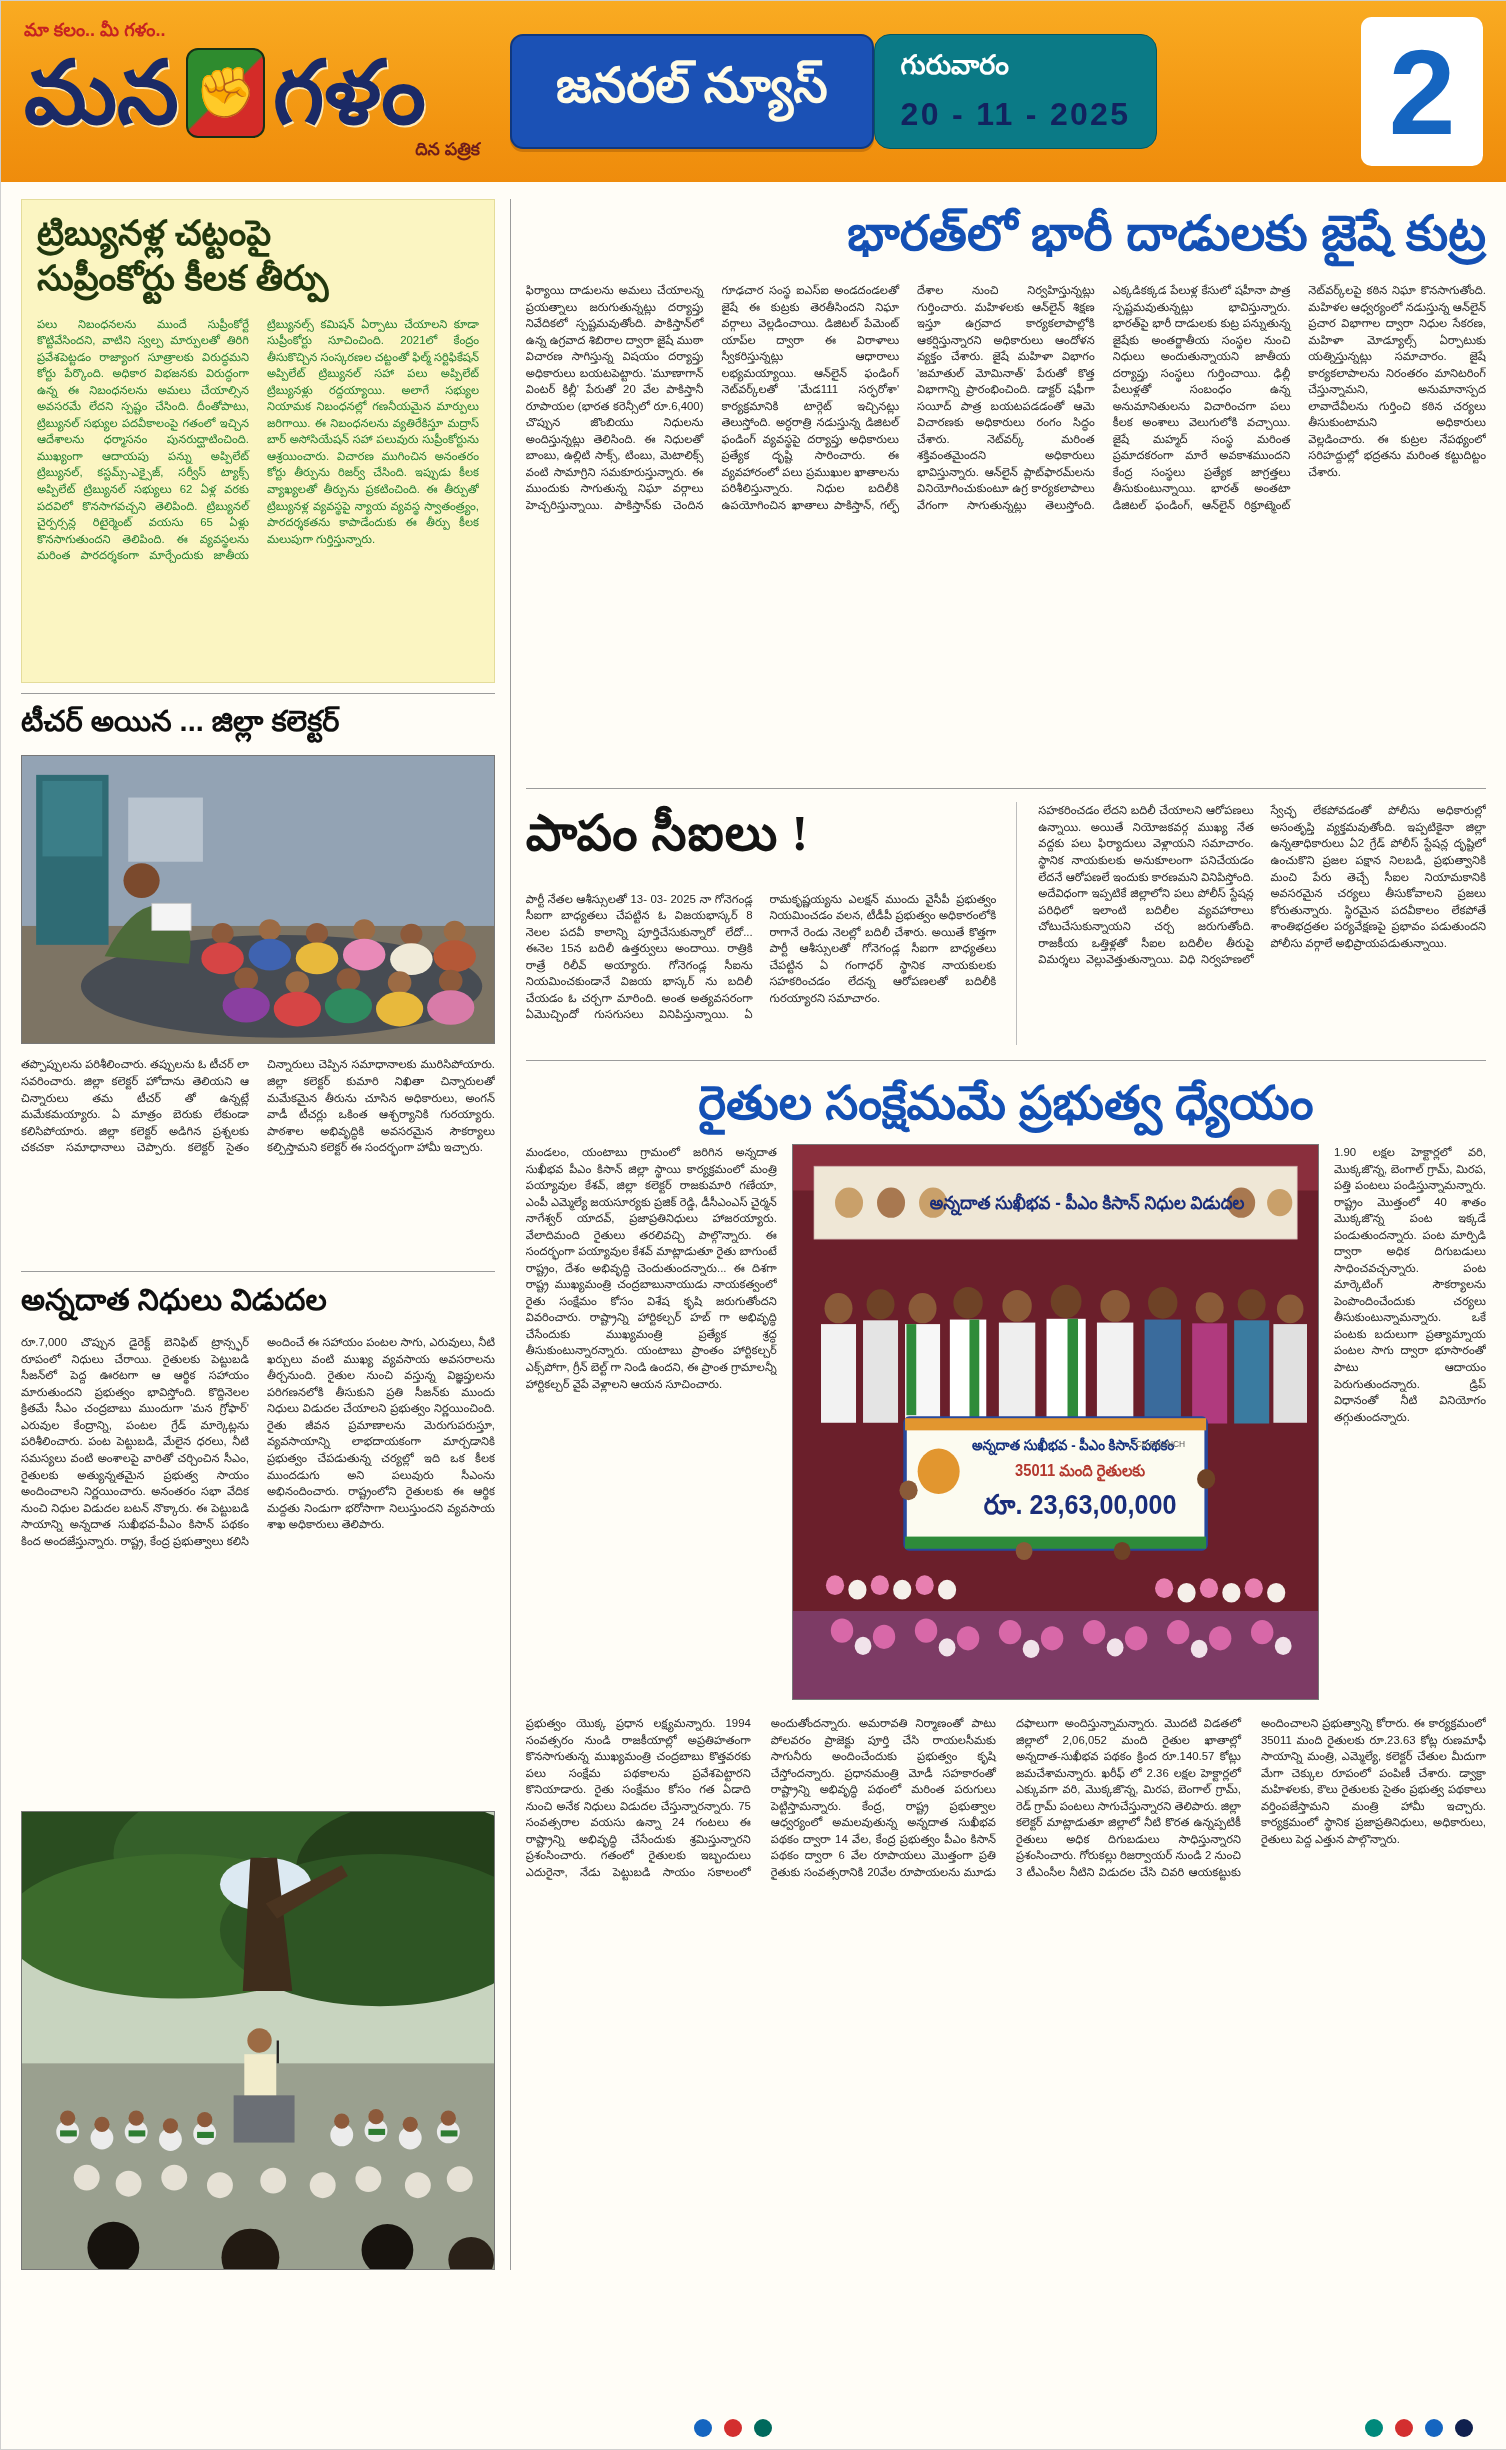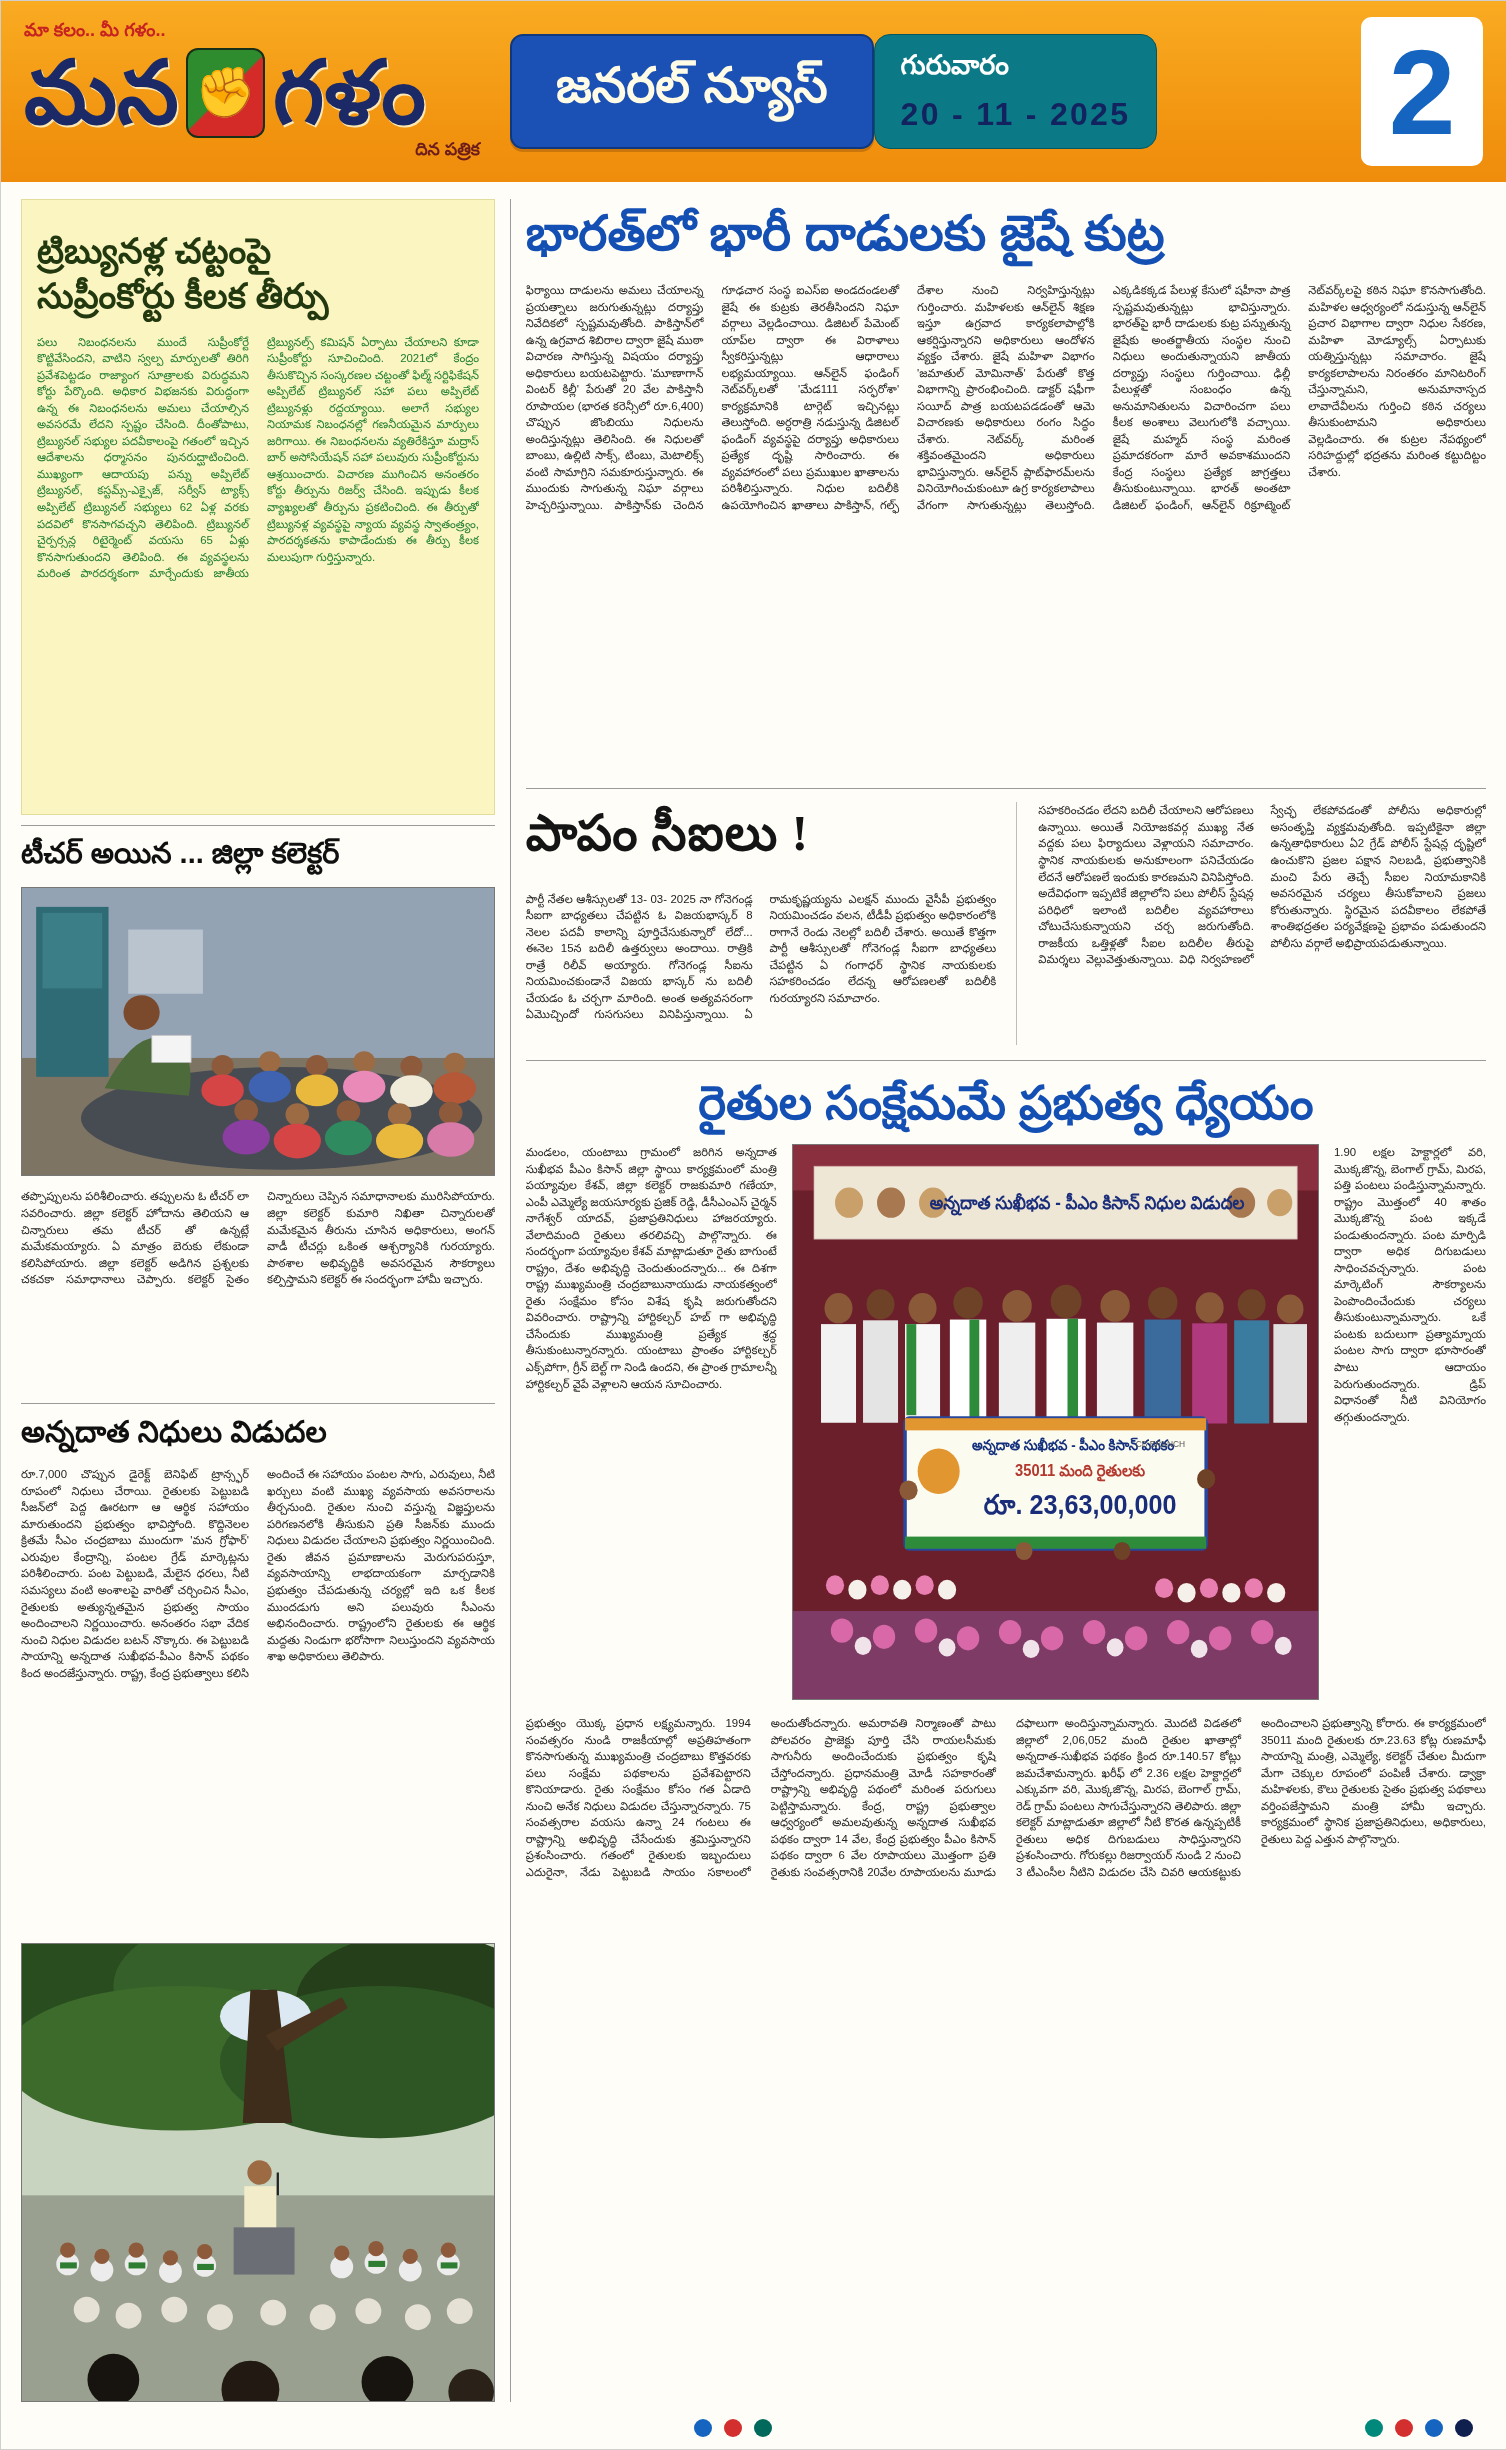--- a/index.html
+++ b/index.html
@@ -32,38 +32,38 @@
   
   .content{display:flex;padding:16.7px 20px 43px;gap:15px}
   .col-left{width:474px;flex:none}
   .vrule{width:0.8px;background:#9b9b9b;flex:none}
   .col-right{flex:1;min-width:0}
   .hrule{border:none;border-top:0.8px solid #9b9b9b;margin:10.6px 0}
 
   .body-text{font-size:11.4px;line-height:1.45;color:#1d1d1d;text-align:justify;overflow:hidden}
 
   
-  .art-tribunal{background:#fbf5c2;padding:28px 15px;height:616px;overflow:hidden;border:0.8px solid #e4dc9a}
+  .art-tribunal{background:#fbf5c2;padding:10px 15px;height:484px;overflow:hidden;border:0.8px solid #e4dc9a}
   .trib-head{font-size:35px;line-height:1.3;font-weight:bold;color:#22380f;margin-bottom:15px}
   .trib-body{column-count:2;column-gap:18px;height:471px;color:#1e7d2e}
 
   
   .teach-head{font-size:29px;font-weight:bold;color:#101010;margin:4.6px 0 10.6px}
   .photo-frame{border:0.8px solid #777;background:#d946ef;overflow:hidden}
   .photo-frame svg{display:block;width:100%;height:100%}
   .teach-photo{height:289px}
   .teach-body{column-count:2;column-gap:18px;height:204px;margin-top:12px}
 
   
   .anna-head{font-size:30px;font-weight:bold;color:#101010;margin:7.6px 0 10.6px}
   .anna-body{column-count:2;column-gap:18px;height:465px;margin-bottom:12px}
   .anna-photo{height:459px}
 
   
-  .jaish-head{font-size:49px;color:#1450b4;font-weight:bold;text-align:left;margin:6px 0 21px;line-height:1.15}
+  .jaish-head{font-size:49px;color:#1450b4;font-weight:bold;text-align:right;margin:6px 0 21px;line-height:1.15}
   .jaish-body{column-count:5;column-gap:18px;height:492px}
 
   
   .art-ci{display:flex;gap:20px;padding:13.7px 0 15px;border-top:0.8px solid #9b9b9b;border-bottom:0.8px solid #9b9b9b;margin-top:13.7px;height:273px}
   .ci-left{width:49%;flex:none}
   .ci-head{font-size:50px;font-weight:bold;color:#141414;letter-spacing:0.8px;margin:1.5px 0 16.7px;
            font-family:"Liberation Serif",serif}
   .ci-left-body{column-count:2;column-gap:16.7px;height:263px}
   .ci-right{flex:1;border-left:0.8px solid #bdbdbd;padding-left:21px}
   .ci-right-body{column-count:2;column-gap:16.7px;height:355px}

